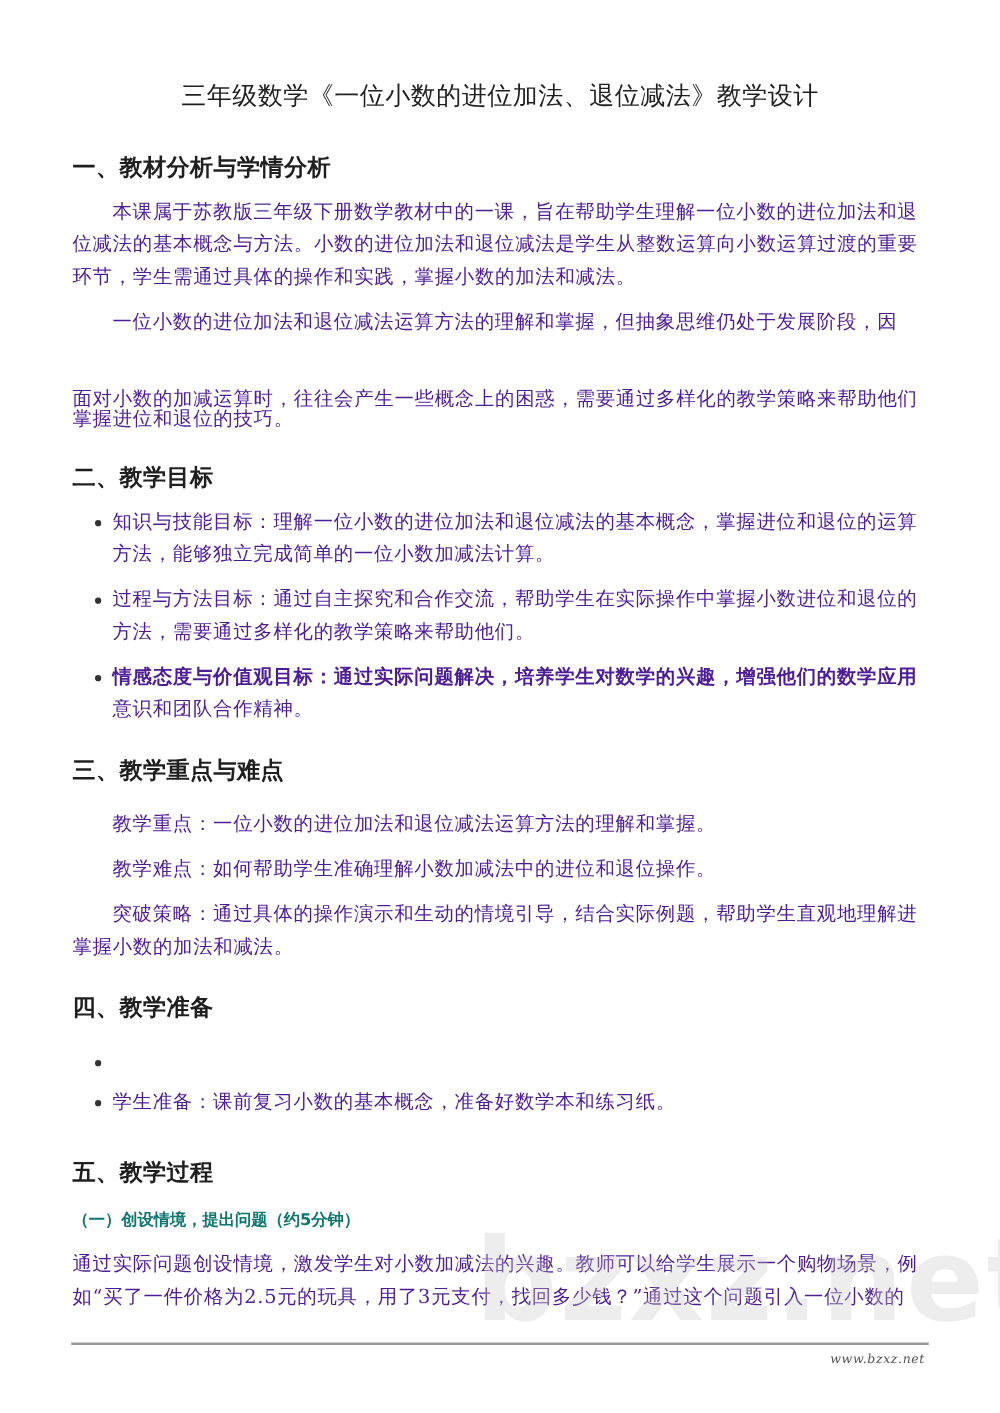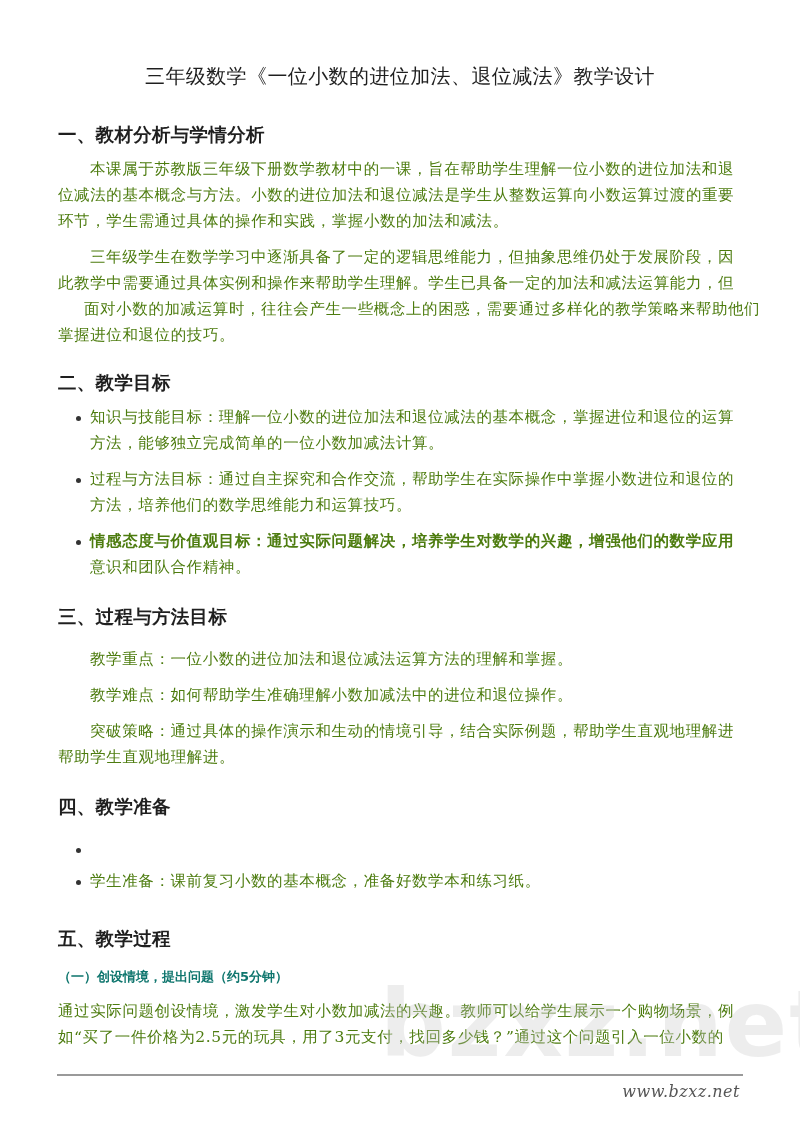--- a/index.html
+++ b/index.html
@@ -49,21 +49,21 @@
       font-size: 13px;
       font-weight: bold;
       color: #0f766e;
       line-height: 22px;
     }
     .line {
       position: absolute;
       left: 58px;
       font-size: 15.5px;
       line-height: 22px;
-      color: #4d7c0f;
+      color: #4c1d95;
       white-space: nowrap;
       letter-spacing: 0.6px;
     }
     .indent { left: 90px; }
     .bullet-text { left: 90px; }
     .bullet-dot {
       position: absolute;
       left: 76px;
       width: 5px; height: 5px;
       border-radius: 50%;
@@ -76,21 +76,21 @@
       width: 686px;
       height: 2px;
       background: #9a9a9a;
     }
     .footer-url {
       position: absolute;
       right: 60px;
       top: 1082px;
       font-family: "DejaVu Serif", "Liberation Serif", serif;
       font-style: italic;
-      font-size: 16px;
+      font-size: 10px;
       color: #555555;
       letter-spacing: 0.5px;
     }
     .watermark {
       position: absolute;
       left: 380px;
       top: 975px;
       font-family: "DejaVu Sans", "Liberation Sans", sans-serif;
       font-weight: bold;
       font-size: 92px;
@@ -107,45 +107,44 @@
 <div class="page">
 
   <div class="title">三年级数学《一位小数的进位加法、退位减法》教学设计</div>
 
   <div class="h1" style="top:122px;">一、教材分析与学情分析</div>
 
   <div class="line indent" style="top:158px; left:90px;">本课属于苏教版三年级下册数学教材中的一课，旨在帮助学生理解一位小数的进位加法和退</div>
   <div class="line" style="top:184px;">位减法的基本概念与方法。小数的进位加法和退位减法是学生从整数运算向小数运算过渡的重要</div>
   <div class="line" style="top:210px;">环节，学生需通过具体的操作和实践，掌握小数的加法和减法。</div>
 
-  <div class="line indent" style="top:246px; left:90px;">三年级学生在数学学习中逐渐具备了一定的逻辑思维能力，但抽象思维仍处于发展阶段，因</div>
-  <div class="line" style="top:272px;">此教学中需要通过具体实例和操作来帮助学生理解。学生已具备一定的加法和减法运算能力，但</div>
-  <div class="line" style="top:298px;margin-left:26px;">面对小数的加减运算时，往往会产生一些概念上的困惑，需要通过多样化的教学策略来帮助他们</div>
+  <div class="line indent" style="top:246px; left:90px;">一位小数的进位加法和退位减法运算方法的理解和掌握，但抽象思维仍处于发展阶段，因</div>
+  <div class="line" style="top:308px;">面对小数的加减运算时，往往会产生一些概念上的困惑，需要通过多样化的教学策略来帮助他们</div>
   <div class="line" style="top:324px;">掌握进位和退位的技巧。</div>
 
   <div class="h1" style="top:370px;">二、教学目标</div>
 
   <span class="bullet-dot" style="top:416px;"></span>
   <div class="line bullet-text" style="top:406px;">知识与技能目标：理解一位小数的进位加法和退位减法的基本概念，掌握进位和退位的运算</div>
   <div class="line bullet-text" style="top:432px;">方法，能够独立完成简单的一位小数加减法计算。</div>
 
   <span class="bullet-dot" style="top:478px;"></span>
   <div class="line bullet-text" style="top:468px;">过程与方法目标：通过自主探究和合作交流，帮助学生在实际操作中掌握小数进位和退位的</div>
-  <div class="line bullet-text" style="top:494px;">方法，培养他们的数学思维能力和运算技巧。</div>
+  <div class="line bullet-text" style="top:494px;">方法，需要通过多样化的教学策略来帮助他们。</div>
 
   <span class="bullet-dot" style="top:540px;"></span>
   <div class="line bullet-text" style="top:530px;font-weight:bold;">情感态度与价值观目标：通过实际问题解决，培养学生对数学的兴趣，增强他们的数学应用</div>
   <div class="line bullet-text" style="top:556px;">意识和团队合作精神。</div>
 
-  <div class="h1" style="top:604px;">三、过程与方法目标</div>
+  <div class="h1" style="top:604px;">三、教学重点与难点</div>
 
   <div class="line indent" style="top:648px; left:90px;">教学重点：一位小数的进位加法和退位减法运算方法的理解和掌握。</div>
   <div class="line indent" style="top:684px; left:90px;">教学难点：如何帮助学生准确理解小数加减法中的进位和退位操作。</div>
   <div class="line indent" style="top:720px; left:90px;">突破策略：通过具体的操作演示和生动的情境引导，结合实际例题，帮助学生直观地理解进</div>
-  <div class="line" style="top:746px;">帮助学生直观地理解进。</div>
+  <div class="line" style="top:746px;">掌握小数的加法和减法。</div>
 
   <div class="h1" style="top:794px;">四、教学准备</div>
 
   <span class="bullet-dot" style="top:848px;"></span>
 
   <span class="bullet-dot" style="top:880px;"></span>
   <div class="line bullet-text" style="top:870px;">学生准备：课前复习小数的基本概念，准备好数学本和练习纸。</div>
 
   <div class="h1" style="top:926px;">五、教学过程</div>
 

